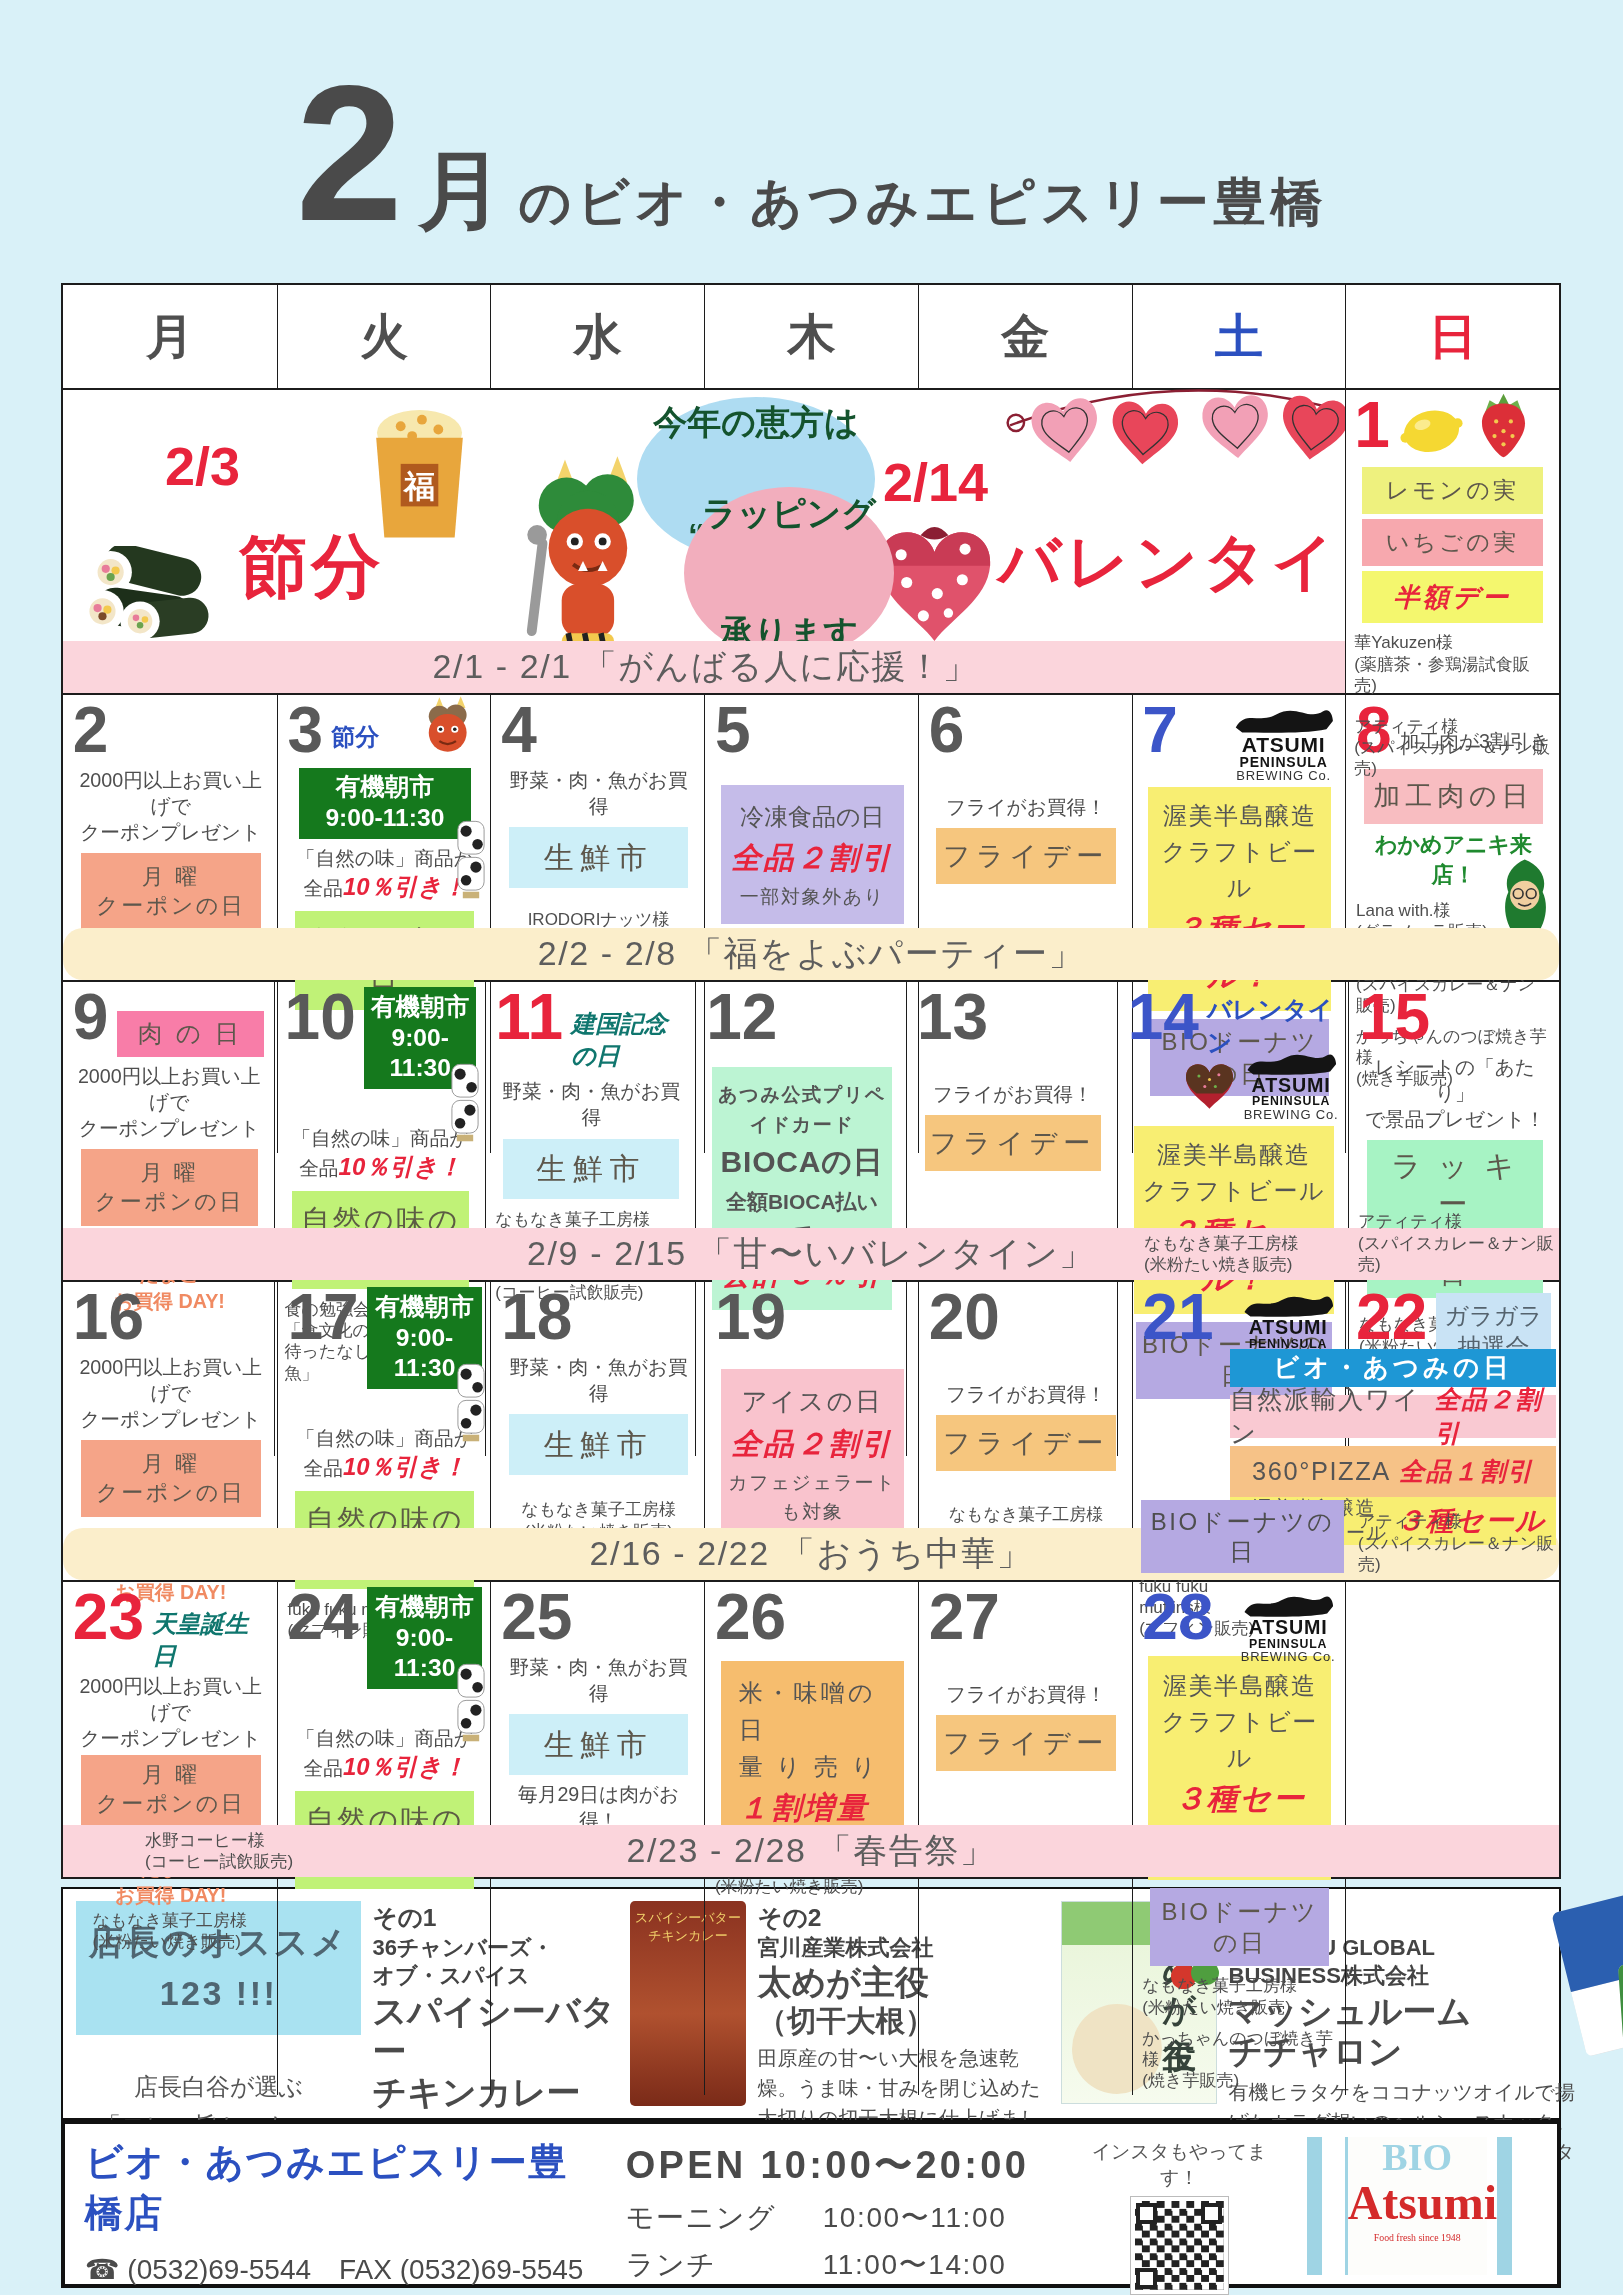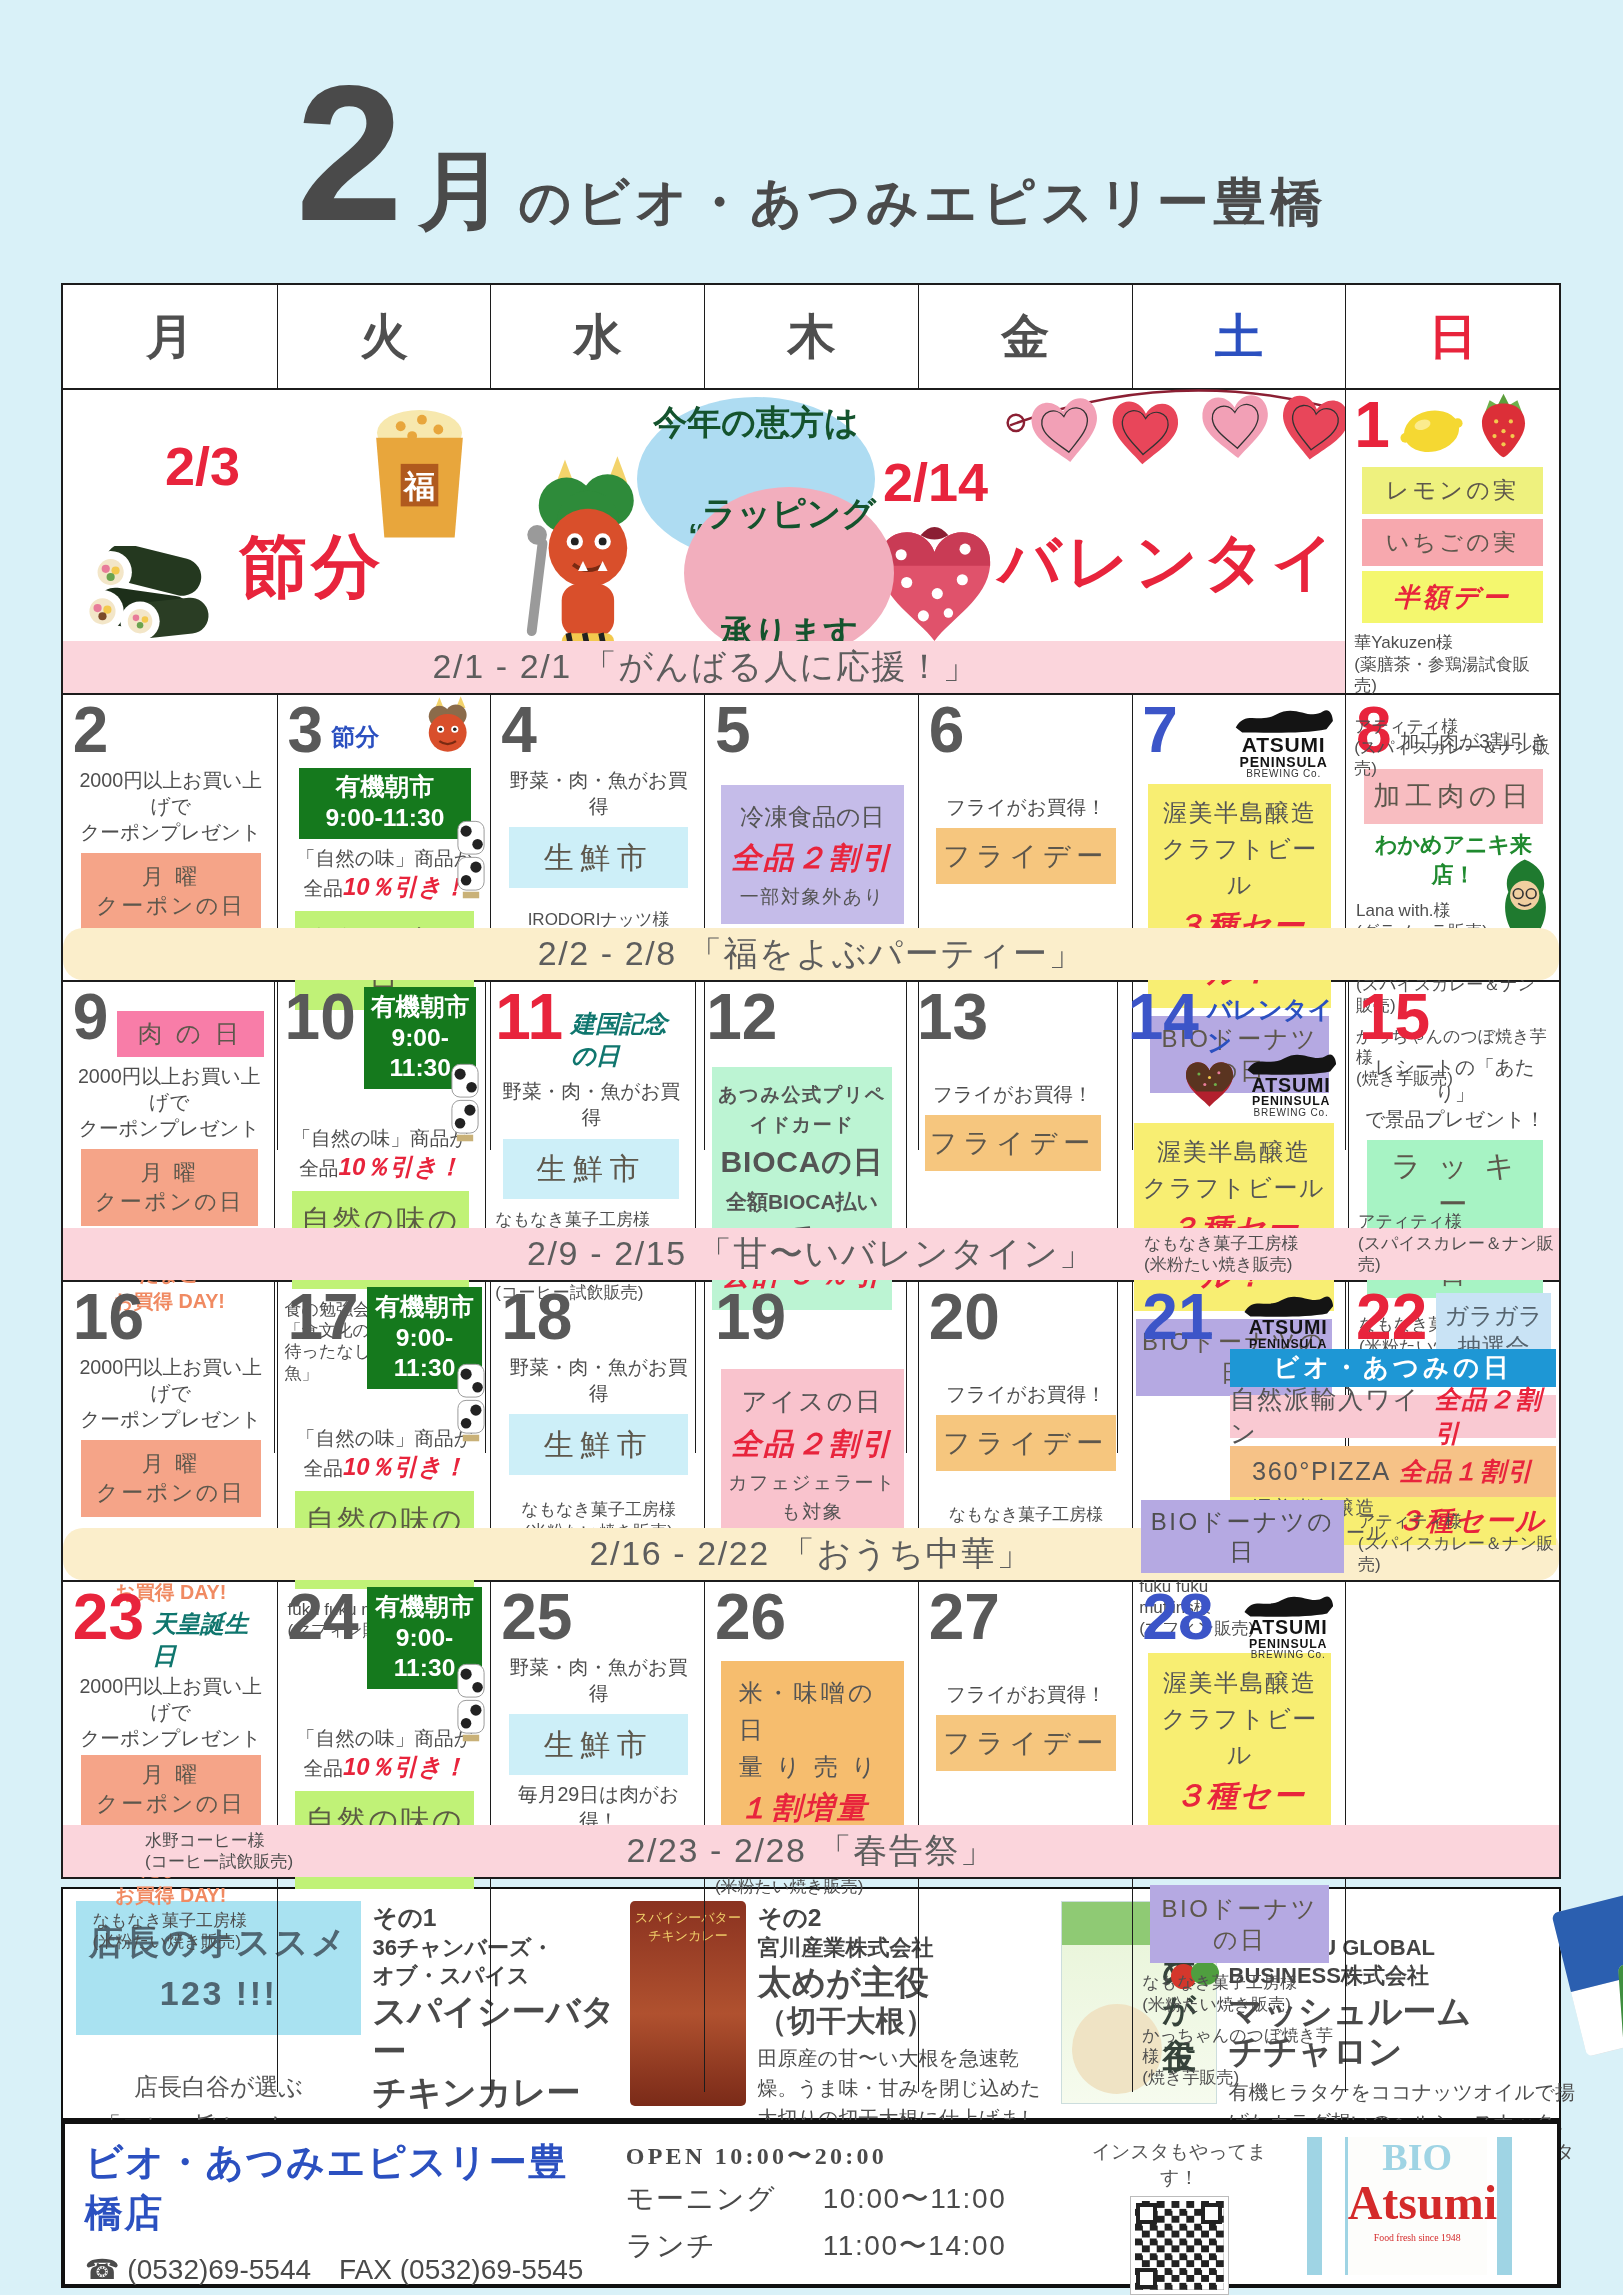--- a/index.html
+++ b/index.html
@@ -76,21 +76,21 @@
   .d1labels { width:92%; margin:8.2px auto 0; text-align:center; font-size:23px; color:#5d574c; }
   .d1labels > div { padding:8.2px 1.6px; letter-spacing:3.3px; }
   .d1-yellow { background:#eef17e; }
   .d1-pink { background:#f7a8ae; }
   .d1-half { background:#f4f76e; }
 
   
   .atsumi { text-align:center; line-height:1; color:#141414; }
   .atsumi .a1 { font-size:21px; font-weight:700; letter-spacing:0.8px; }
   .atsumi .a2 { font-size:14px; font-weight:700; letter-spacing:0.8px; }
-  .atsumi .a3 { font-size:10px; letter-spacing:0.8px; color:#333; }
+  .atsumi .a3 { font-size:13px; letter-spacing:0.8px; color:#333; }
 
   
   .banner { position:absolute; left:1167px; width:326px; display:flex; align-items:center; justify-content:center; gap:8.2px; z-index:3; font-size:25.4px; color:#555; letter-spacing:1.6px; }
   .banner .red { font-size:25.4px; }
   .gara { background:#c9e3f5; color:#55636e; font-size:24px; text-align:center; padding:6.6px 8.2px; line-height:1.3; margin-top:6.6px; }
 
   
   .reco { position:absolute; left:61px; top:1887px; width:1500px; height:233px; background:#fff; border:2.5px solid #111; display:flex; padding:11.5px 13px; gap:11.5px; }
   .reco-intro { width:285px; flex:none; text-align:center; }
   .reco-intro .bluebox { background:#a9e2f1; color:#4f6672; font-size:34px; font-weight:700; padding:16.4px 4.9px; line-height:1.5; letter-spacing:2.5px; }
@@ -121,21 +121,21 @@
   .pkg-mush .m.m1 i { background:#2b5fb0; }
   .pkg-mush .m.m3 { left:57px; top:61px; transform:rotate(-4deg); }
   .pkg-mush .m.m3 i { background:#3f8f3f; }
 
   
   .foot { position:absolute; left:61px; top:2120px; width:1500px; height:168px; background:#fff; border:4.1px solid #111; display:flex; padding:13px 19.7px; }
   .foot-left { width:508px; flex:none; }
   .foot-store { font-size:38px; font-weight:700; color:#2b50c0; letter-spacing:1.6px; }
   .foot-line { font-size:28px; color:#4a4a4a; margin-top:11.5px; }
   .foot-mid { width:492px; flex:none; padding-left:33px; padding-top:3.3px; }
-  .foot-open { font-size:24px; color:#4a4a4a; letter-spacing:3.3px; font-weight:700;font-family:Liberation Serif, serif; }
+  .foot-open { font-size:38px; color:#4a4a4a; letter-spacing:3.3px; font-weight:700; }
   .foot-row { display:flex; font-size:28px; color:#4a4a4a; margin-top:8.2px; letter-spacing:1.6px; }
   .foot-row .fl { width:197px; }
   .insta-col { width:189px; flex:none; text-align:center; padding-top:1.6px; }
   .insta-cap { font-size:19px; color:#555; }
   .qr { width:97px; height:97px; margin:6.6px auto 0; border:4.9px solid #fff; outline:0.8px solid #bbb; background:repeating-conic-gradient(#222 0% 25%, #fff 0% 50%) 0 0/14.8px 14.8px; position:relative; }
   .qr i { position:absolute; width:21px; height:21px; border:4.9px solid #222; background:#fff; }
   .qr .q1 { left:1.6px; top:1.6px; } .qr .q2 { right:1.6px; top:1.6px; } .qr .q3 { left:1.6px; bottom:1.6px; }
   .biologo { margin-left:33px; width:221px; height:138px; background:repeating-linear-gradient(90deg,#9fd4e4 0 14.8px,#fff 14.8px 38px); position:relative; }
   .biologo .inner { position:absolute; left:41px; right:41px; top:0; bottom:0; background:#fdfdfb; text-align:center; font-family:"Liberation Serif","DejaVu Serif",serif; }
   .biologo .bio { color:#9fd4e4; font-size:38px; font-weight:700; line-height:1.1; }

